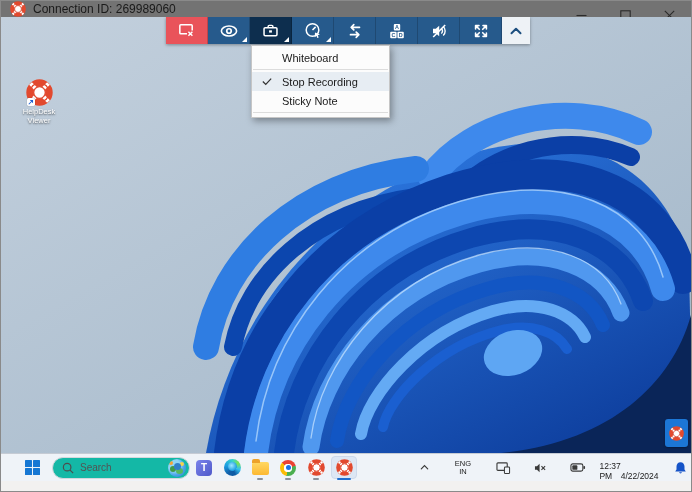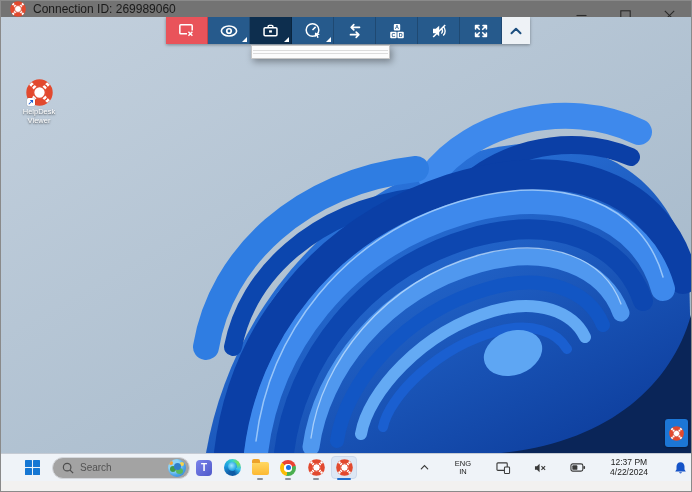--- a/index.html
+++ b/index.html
@@ -43,21 +43,21 @@
   .msep { height:1px; background:#dcdcdc; margin:2px 1px; }
 
   
   .float-btn { position:absolute; right:5px; bottom:6px; width:23px; height:28px; background:#1c76d6; border-radius:3px; display:flex; align-items:center; justify-content:center; box-shadow:0 1px 2px rgba(0,0,0,.3); }
 
   
   .taskbar { position:relative; height:28px; background:#eff3f8; border-top:1px solid rgba(120,130,145,.35); display:flex; align-items:center; }
   .tb-start { width:30px; height:26px; margin-left:16px; display:flex; align-items:center; justify-content:center; border-radius:4px; }
   .win-logo { width:15px; height:15px; display:grid; grid-template-columns:7px 7px; grid-template-rows:7px 7px; gap:1px; }
   .win-logo span { background:#1677d3; border-radius:0.5px; }
-  .searchpill { width:138px; height:22px; margin-left:5px; background:#a3a3a3; border:1px solid #d4d7dc; border-radius:11px; display:flex; align-items:center; padding:0 3px 0 9px; }
+  .searchpill { width:138px; height:22px; margin-left:5px; background:#14b8a6; border:1px solid #d4d7dc; border-radius:11px; display:flex; align-items:center; padding:0 3px 0 9px; }
   .searchpill .stext { flex:1; font-size:10px; color:#535353; margin-left:6px; }
   .bing-globe { width:18px; height:18px; border-radius:50%; background:radial-gradient(circle at 35% 35%, #8fd4f6 0 35%, #4aa3e8 60%, #2f7fc9 100%); position:relative; overflow:hidden; }
   .bing-globe i { position:absolute; border-radius:50%; }
   .tb-app { width:28px; height:27px; position:relative; display:flex; align-items:center; justify-content:center; }
   .tb-app .hitbox { width:26px; height:23px; border-radius:4px; display:flex; align-items:center; justify-content:center; }
   .tb-app.active .hitbox { background:#dde7f4; border:1px solid #cdd9ea; }
   .run-dash { position:absolute; bottom:1px; left:50%; transform:translateX(-50%); width:6px; height:2.5px; border-radius:2px; background:#8b919a; }
   .tb-app.active .run-dash { width:14px; background:#1f6fd0; }
 
   .teams-ic { width:16px; height:16px; border-radius:4px; background:linear-gradient(135deg,#7b83eb,#4f59c9); color:#fff; font-size:10px; font-weight:bold; display:flex; align-items:center; justify-content:center; }
@@ -65,21 +65,21 @@
   .edge-ic::after { content:""; position:absolute; left:4px; top:3px; width:9px; height:9px; border-radius:50%; background:radial-gradient(circle at 40% 40%, #9ee8ff, #1b9de2 70%, transparent 75%); }
   .folder-ic { width:17px; height:13px; position:relative; margin-top:2px; background:linear-gradient(#ffd863,#fcb833); border-radius:2px; }
   .folder-ic::before { content:""; position:absolute; left:0; top:-3px; width:8px; height:4px; background:#eda229; border-radius:2px 2px 0 0; }
   .chrome-ic { width:16px; height:16px; border-radius:50%; background:conic-gradient(from -45deg, #ea4335 0 33%, #4caf50 33% 66%, #fbbc05 66% 100%); position:relative; }
   .chrome-ic::after { content:""; position:absolute; left:4px; top:4px; width:8px; height:8px; border-radius:50%; background:#fff; box-shadow:inset 0 0 0 2px #fff; }
   .chrome-ic::before { content:""; position:absolute; left:5.5px; top:5.5px; width:5px; height:5px; border-radius:50%; background:#1a73e8; z-index:1; }
 
   .tray { margin-left:auto; margin-right:2px; display:flex; align-items:center; gap:20px; height:100%; }
   .tray-item { display:flex; align-items:center; justify-content:center; height:100%; }
   .lang { display:flex; flex-direction:column; align-items:center; justify-content:center; font-size:7.5px; line-height:8px; color:#1b1b1b; width:22px; }
-  .clock { display:flex; flex-direction:column; justify-content:center; font-size:8.5px; line-height:9.5px; color:#1b1b1b; width:44px; }
+  .clock { display:flex; flex-direction:row; align-items:flex-end; justify-content:center; font-size:8.5px; line-height:9.5px; color:#1b1b1b; width:44px; }
 </style>
 </head>
 <body>
 
 <svg width="0" height="0" style="position:absolute">
   <defs>
     <g id="lifering">
       <circle cx="12" cy="12" r="8.5" fill="none" stroke="#e2492e" stroke-width="6.5"></circle>
       <g stroke="#ffffff" stroke-width="3.4">
         <line x1="4" y1="4" x2="8.6" y2="8.6"></line>
@@ -235,21 +235,37 @@
         </svg>
       </div>
       <div class="tbtn light">
         <svg width="18" height="18" viewBox="0 0 20 20">
           <polyline points="5,12.5 10,7.5 15,12.5" fill="none" stroke="#1d4f7f" stroke-width="2.2" stroke-linecap="round" stroke-linejoin="round"></polyline>
         </svg>
       </div>
     </div>
 
     <div class="menu">
+      <div class="mitem">
+        <span class="check"></span>
+        <span>Whiteboard</span>
+      </div>
       <div class="msep"></div>
+      <div class="mitem hl">
+        <span class="check">
+          <svg width="10" height="9" viewBox="0 0 12 10">
+              <polyline points="1,5 4.5,8.5 11,1.5" fill="none" stroke="#333" stroke-width="1.5"></polyline>
+            </svg>
+        </span>
+        <span>Stop Recording</span>
+      </div>
+      <div class="mitem">
+        <span class="check"></span>
+        <span>Sticky Note</span>
+      </div>
       <div class="msep"></div>
     </div>
 
     <div class="float-btn">
       <svg width="15" height="15" viewBox="0 0 24 24">
           <use href="#lifering"></use>
         </svg>
     </div>
   </div>
 

